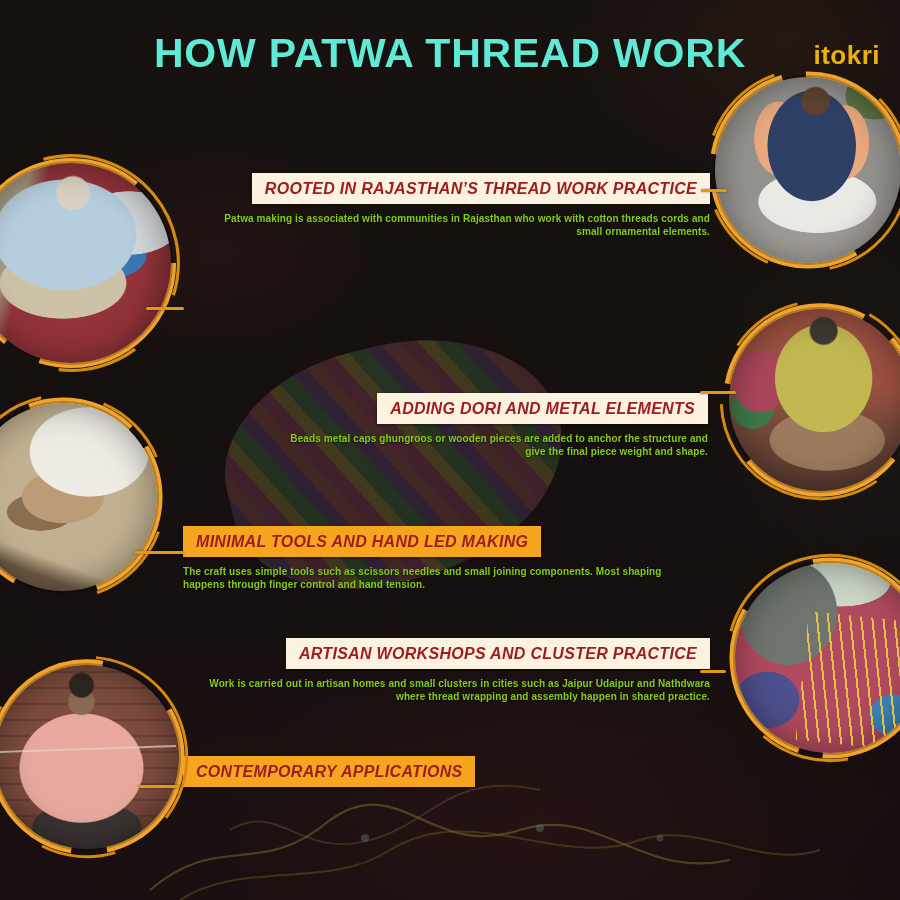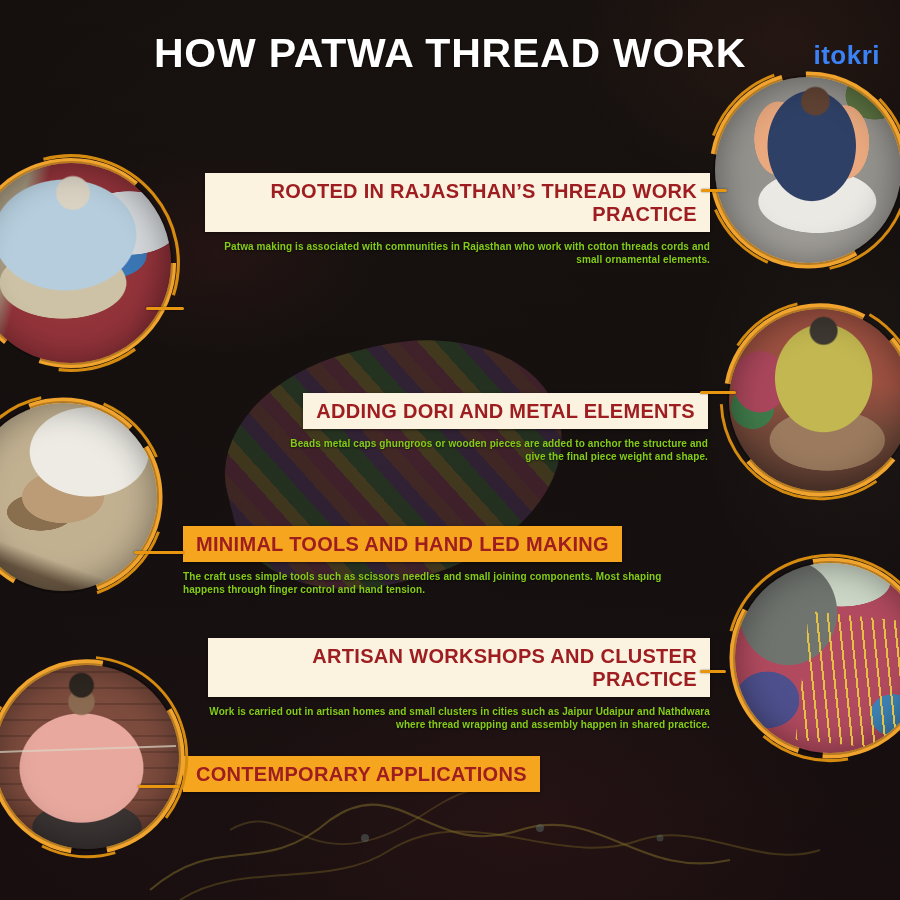--- a/index.html
+++ b/index.html
@@ -30,33 +30,33 @@
       #d05b8a 0 15px,#d8c152 15px 28px,#58a35c 28px 44px,#8a5bb0 44px 58px,#d4776f 58px 72px);
   }
   .bg-shade{position:absolute;inset:0;
     background:radial-gradient(ellipse at 44% 46%, rgba(18,14,12,.30) 0%, rgba(18,14,12,.46) 55%, rgba(14,10,9,.62) 100%);
   }
   .threads-svg{position:absolute;left:0;bottom:0;}
   
   .title{
     position:absolute;top:26px;left:0;right:0;margin:0;text-align:center;
     font-size:41px;font-weight:800;letter-spacing:.8px;line-height:1.32;
-    color:#ffffff;text-shadow:0 1px 2px rgba(0,0,0,.5);
+    color:#5eead4;text-shadow:0 1px 2px rgba(0,0,0,.5);
   }
   .logo{
     position:absolute;top:40px;right:20px;
-    font-size:26px;font-weight:800;letter-spacing:.5px;color:#3b82f6;
+    font-size:26px;font-weight:800;letter-spacing:.5px;color:#eab308;
   }
   
   .sec{position:absolute;}
   .sec.align-right{text-align:right;}
   .chip{
     display:inline-block;padding:7px 13px 6px;
-    font-size:20px;font-weight:700;letter-spacing:.3px;
-    color:#9e1d20;box-shadow:0 1px 3px rgba(0,0,0,.45);
+    font-size:16px;font-weight:700;font-style:italic;letter-spacing:.3px;
+    color:#9e1d20;box-shadow:0 1px 3px rgba(0,0,0,.45);text-align:center;
   }
   .chip.cream{background:#fbf2df;}
   .chip.orange{background:#f6a51e;}
   .sec p{
     margin:9px 0 0;font-size:10px;font-weight:700;letter-spacing:.1px;
     color:#84cc16;line-height:1.28;text-shadow:0 1px 2px rgba(0,0,0,.6);
   }
   .sec1{top:173px;left:205px;width:505px;}
   .sec2{top:284px;left:183px;width:500px;}
   .sec3{top:393px;left:268px;width:440px;}

